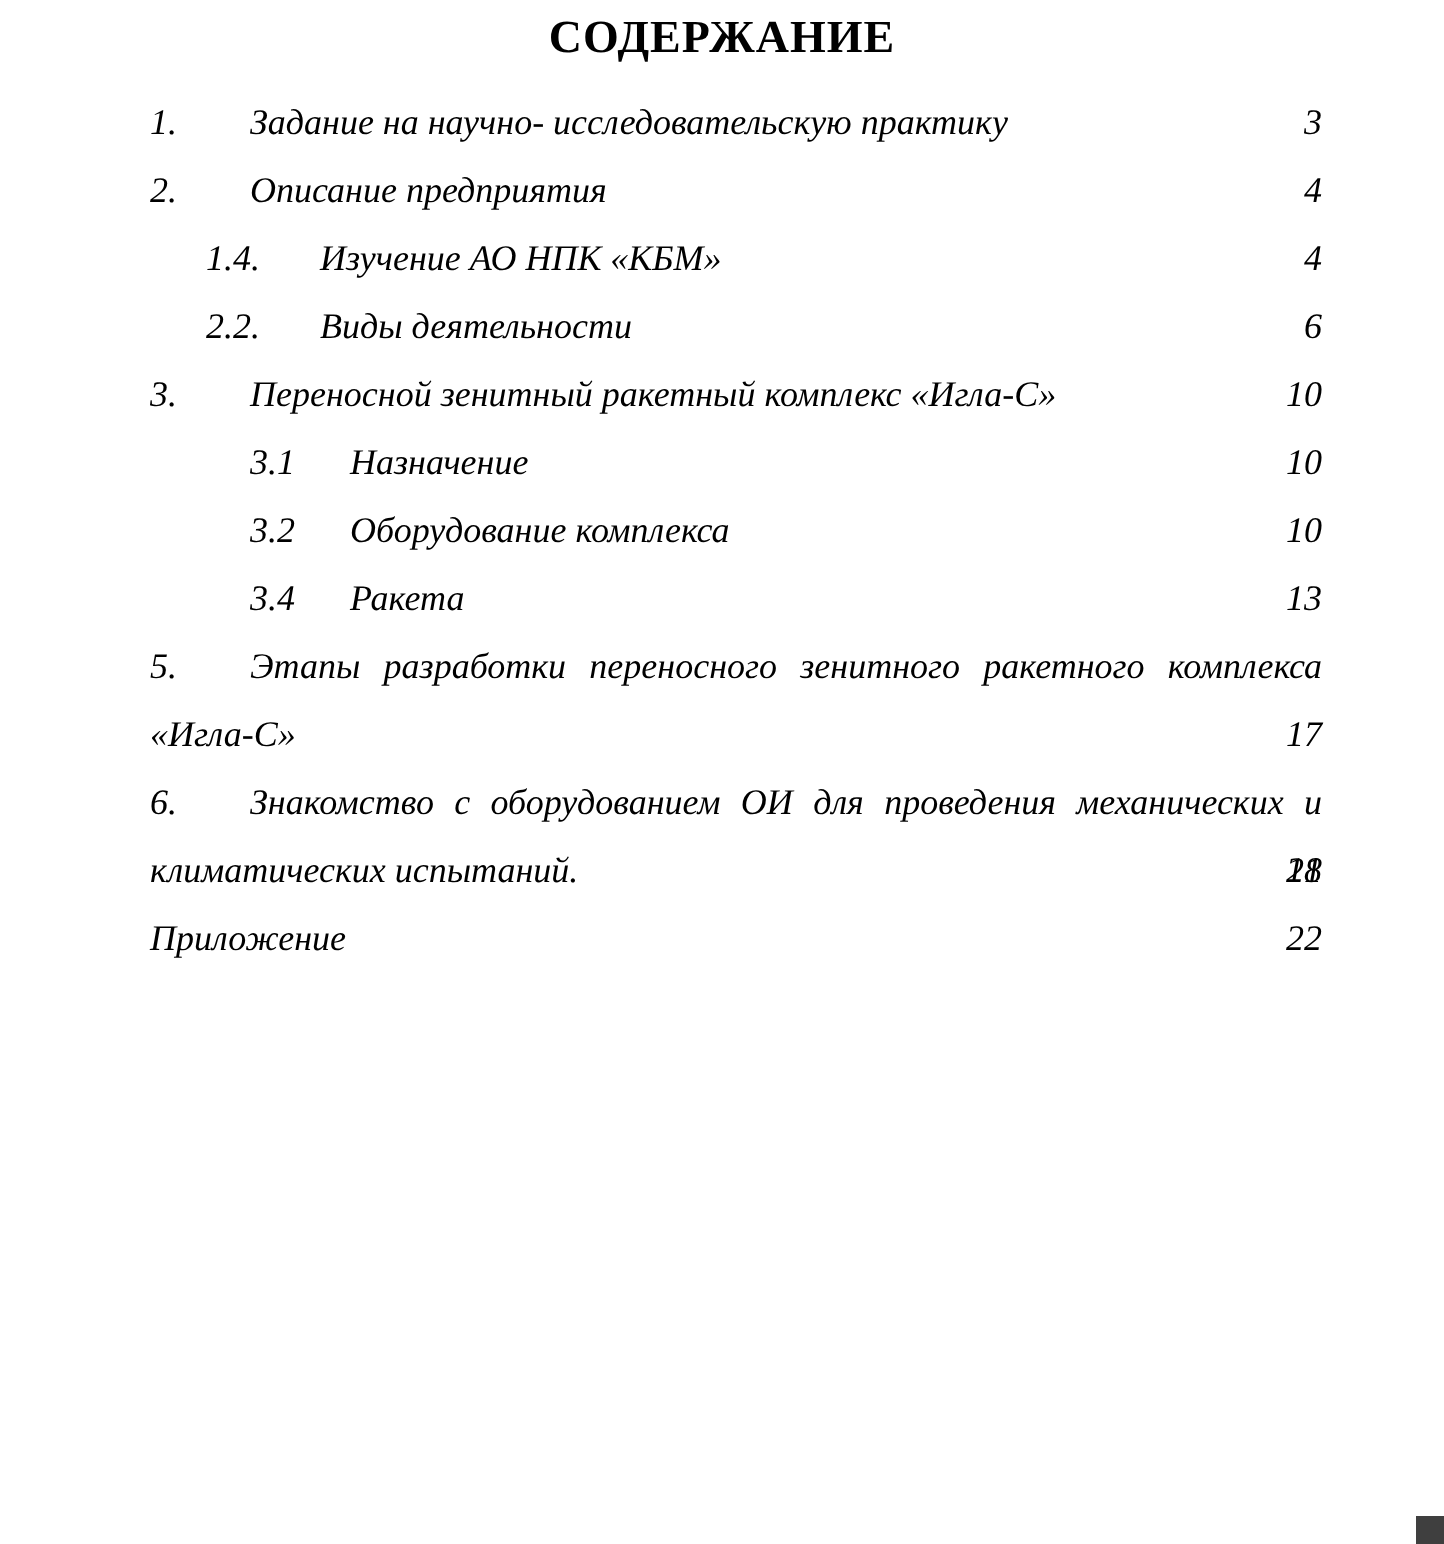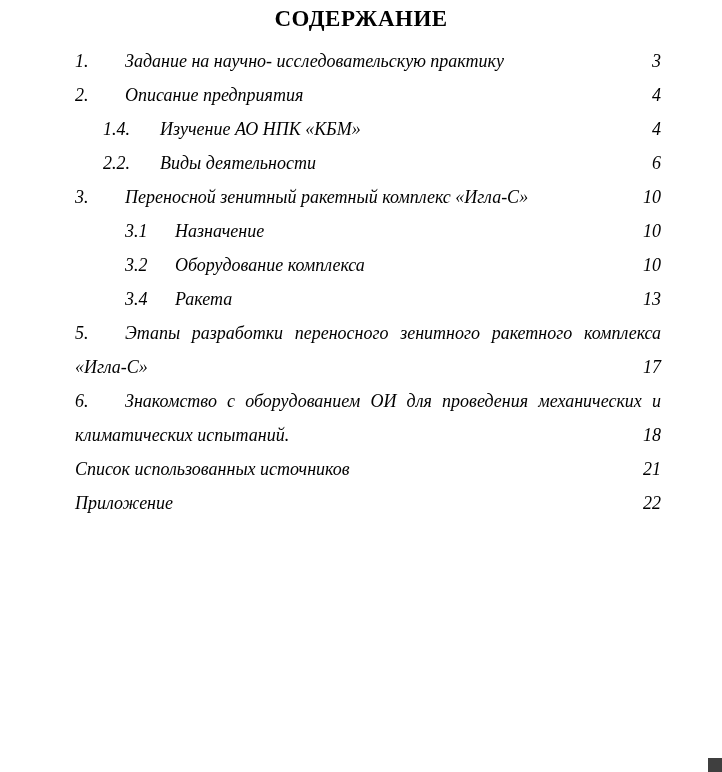--- a/index.html
+++ b/index.html
@@ -83,19 +83,19 @@
 
 
   <div class="entry l3"><span class="num">3.4</span><span class="txt">Ракета</span><span class="page-num">13</span></div>
 
 
   <div class="entry l1"><span class="num">5.</span><span class="txt">Этапы разработки переносного зенитного ракетного комплекса «Игла-С»</span><span class="page-num">17</span></div>
 
   <div class="entry l1"><span class="num">6.</span><span class="txt">Знакомство с оборудованием ОИ для проведения механических и климатических испытаний.</span><span class="page-num">18</span></div>
 
 
-  <div class="entry l0"><span class="txt">Список использованных источников</span><span class="page-num">21</span></div>
+  <div class="entry l0"><span class="page-num">21</span></div>
 
   <div class="entry l0"><span class="txt">Приложение</span><span class="page-num">22</span></div>
 
 </div>
 
 <div class="scroll-corner"></div>
 
 </body></html>

